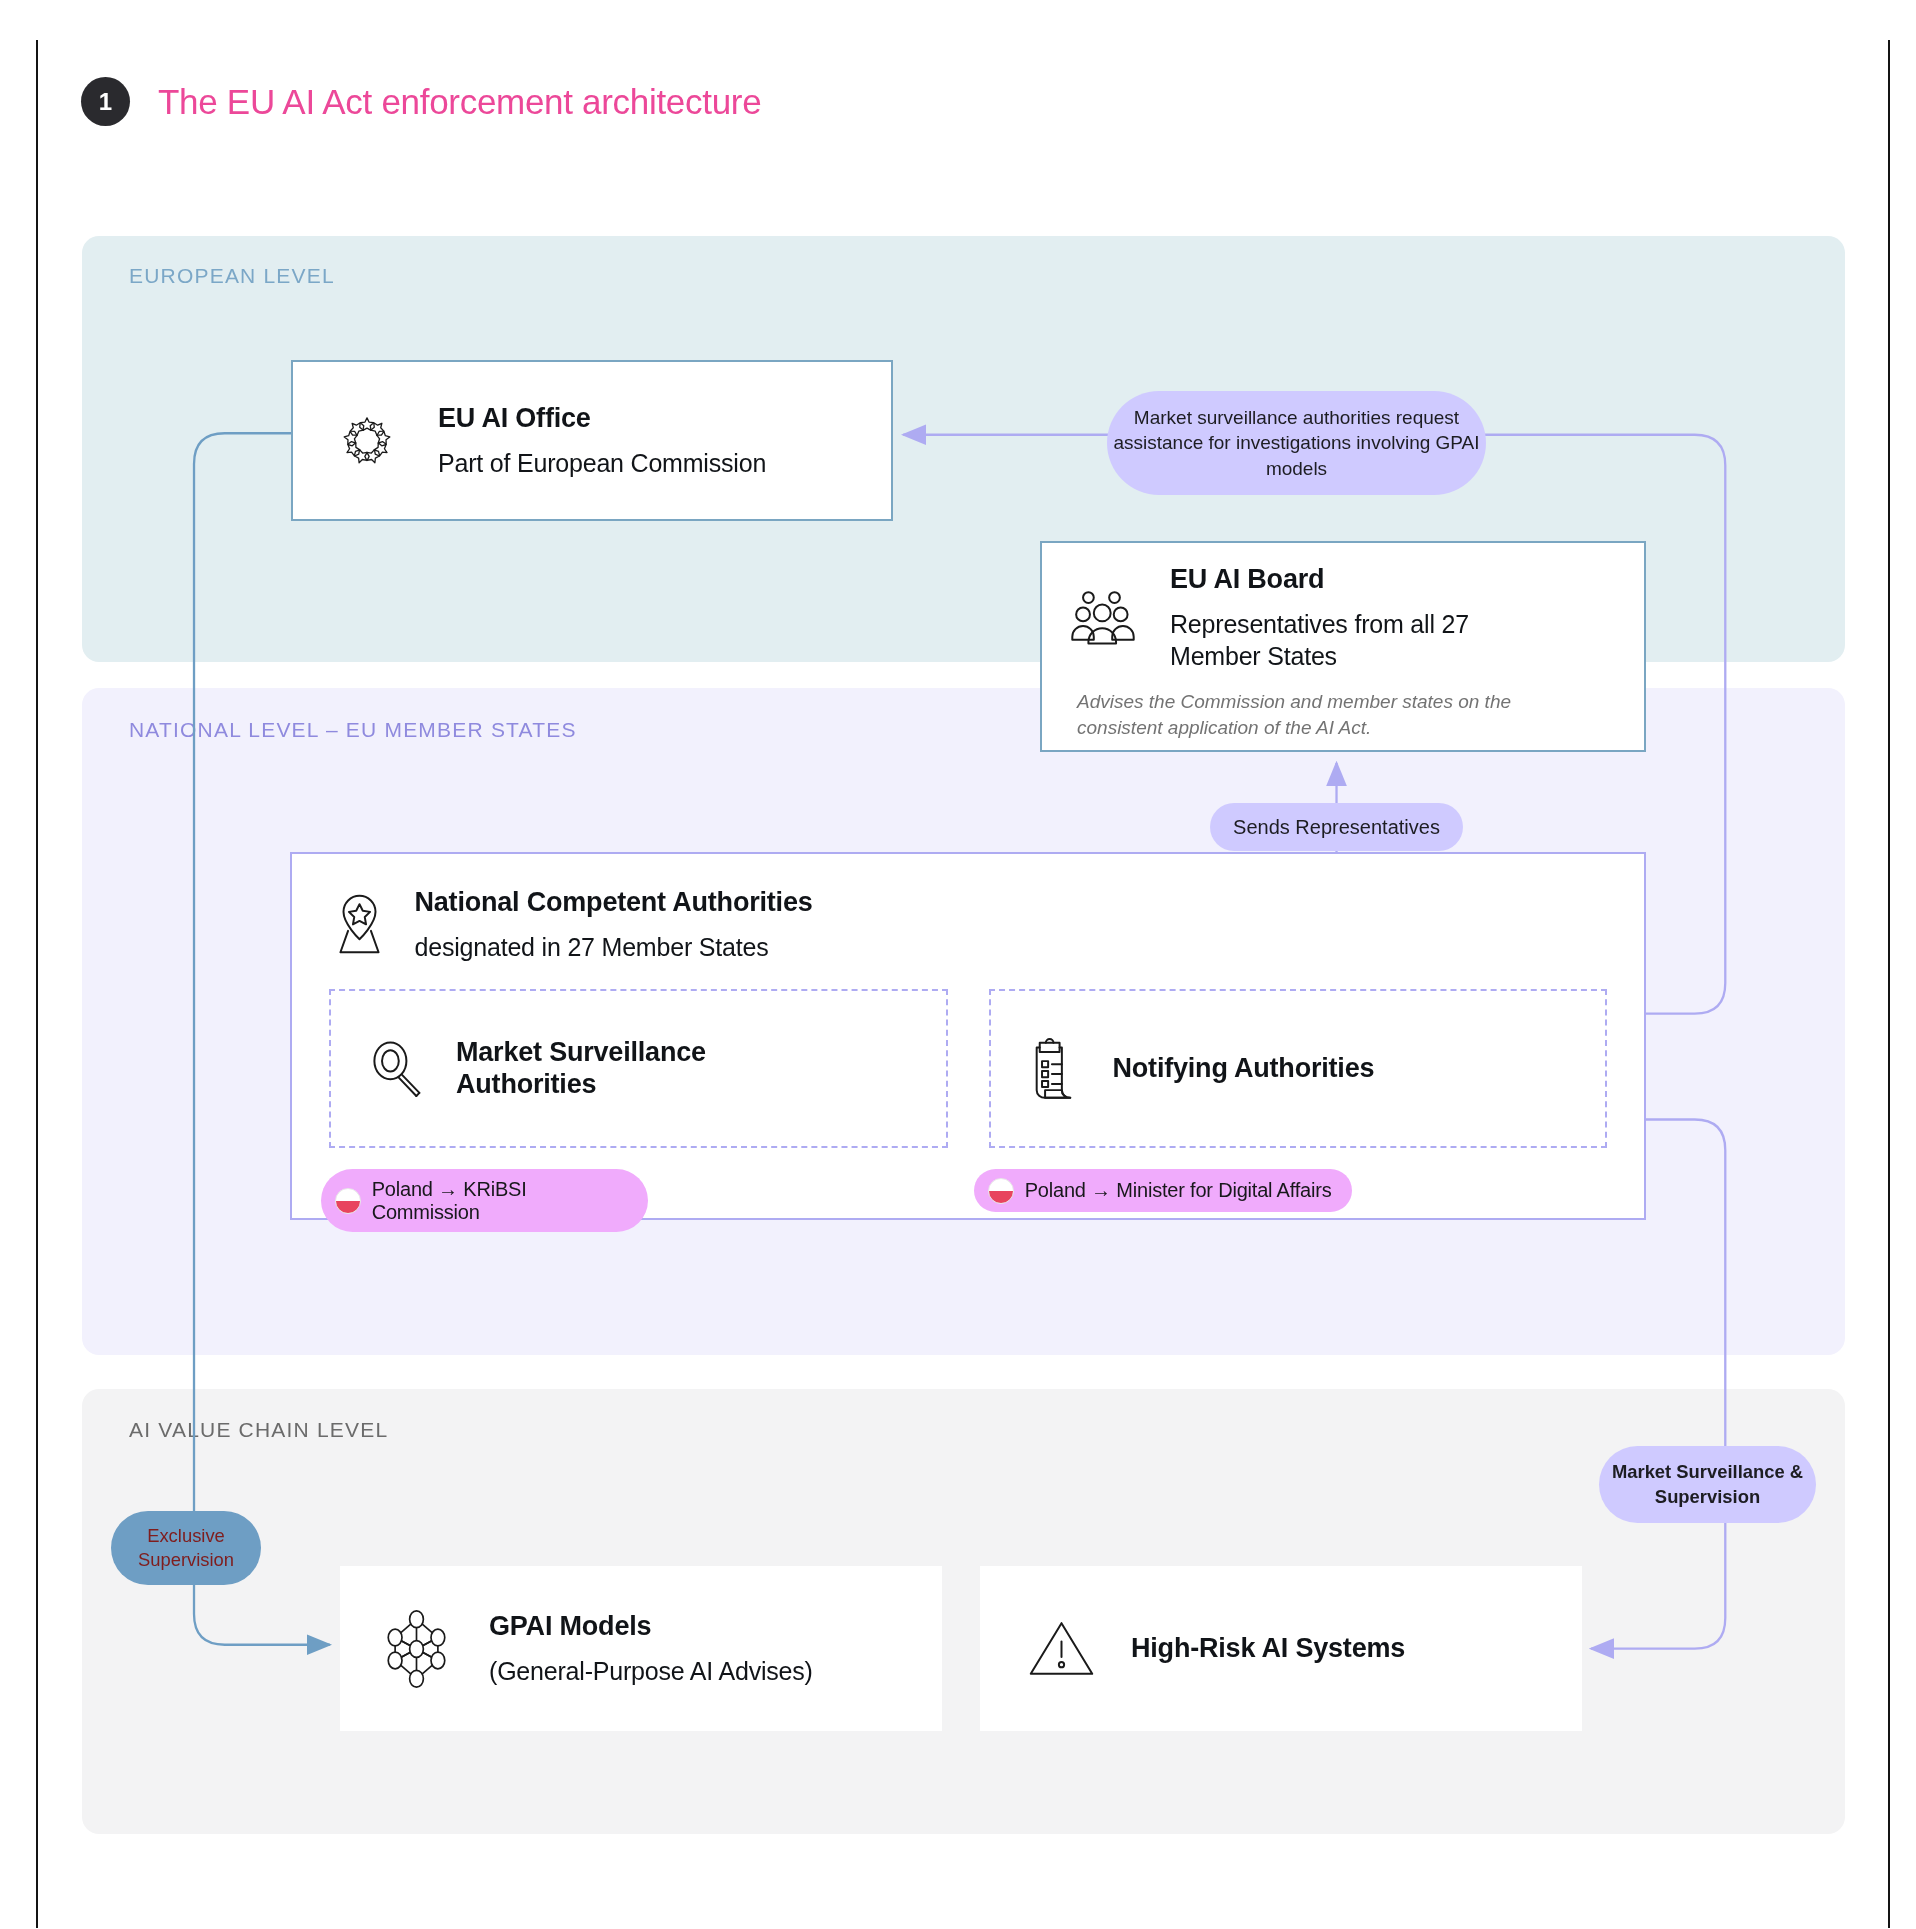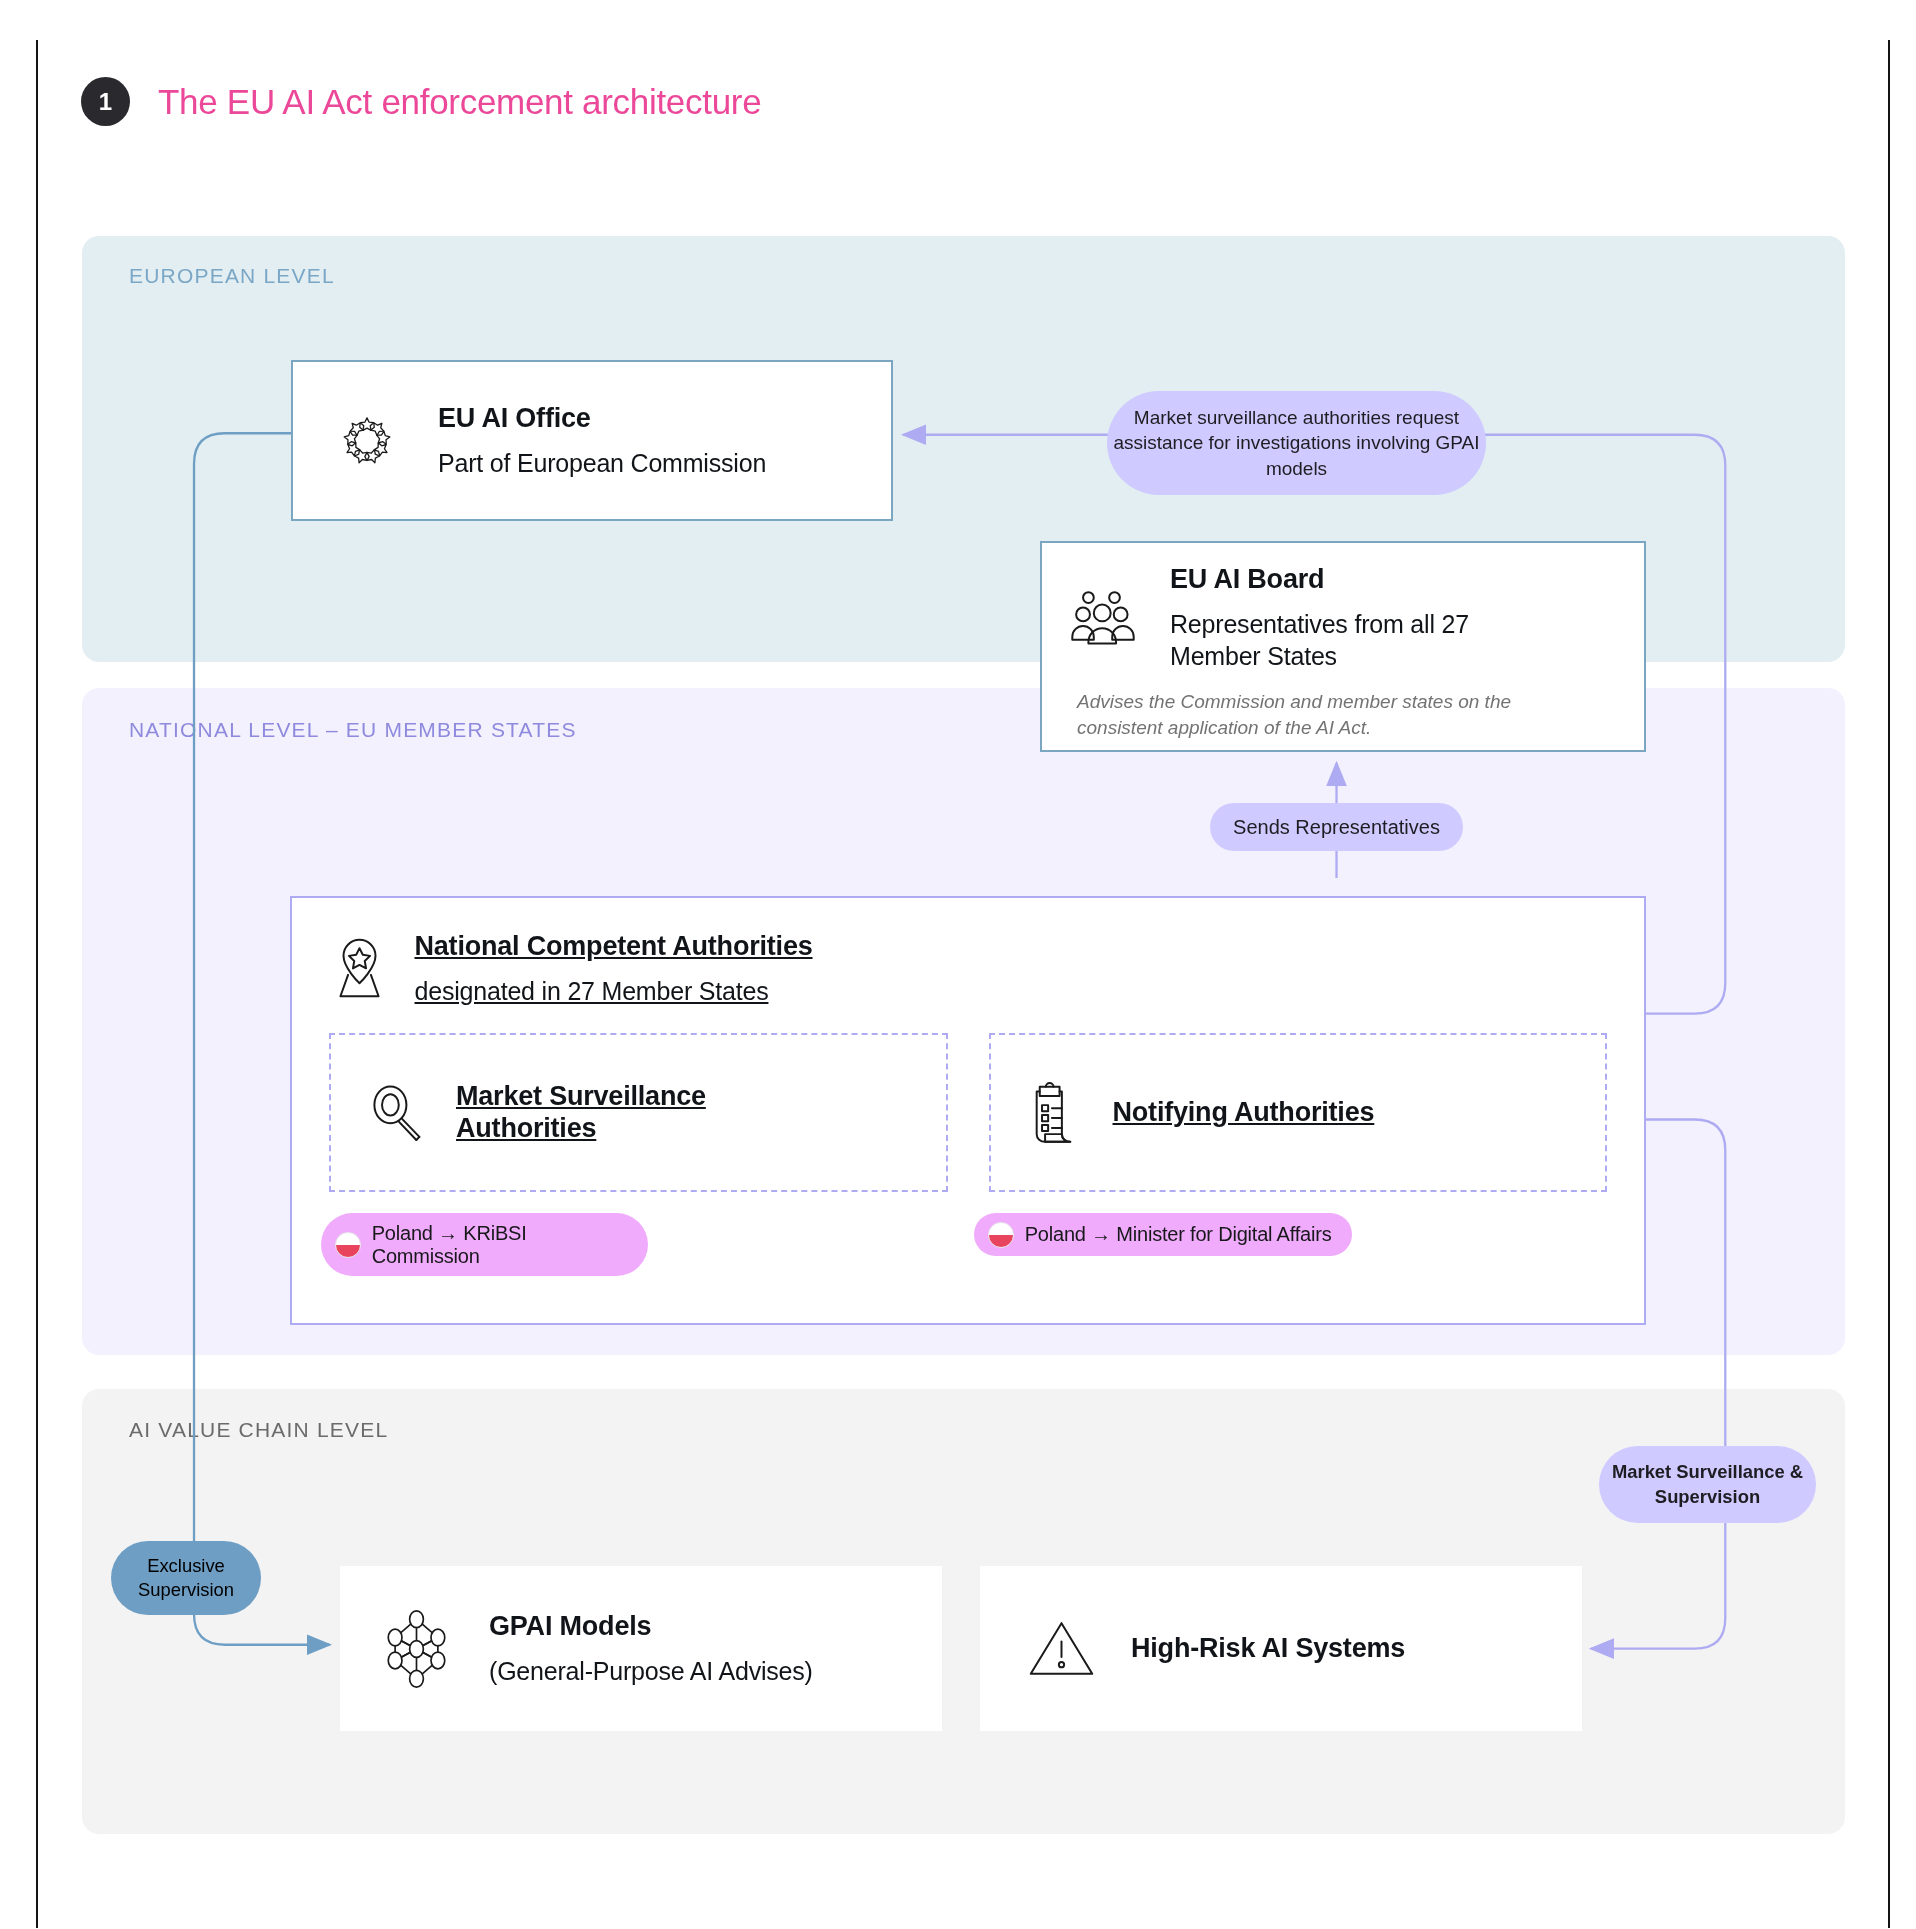--- a/index.html
+++ b/index.html
@@ -52,21 +52,21 @@
   
   #eu-ai-office{ left:291px; top:360px; width:602px; height:161px; }
   #eu-ai-office .card-inner{ padding:0 0 0 37px; height:100%; }
 
   
   #eu-ai-board{ left:1040px; top:541px; width:606px; height:211px; }
   #eu-ai-board .board-pad{ padding:20px 26px 0 28px; }
   #eu-ai-board .card-note{ margin:17px 0 0 35px; width:491px; }
 
   
-  #nca{ left:290px; top:896px; width:1356px; height:429px;text-decoration:underline; }
+  #nca{ left:290px; top:852px; width:1356px; height:368px; }
   #nca .nca-head{ display:flex; align-items:center; gap:24.5px; padding:32px 0 0 37px; }
 
   .sub-row{ display:flex; gap:41px; padding:26px 37px 0 37px; }
   .sub-box{
     flex:1 1 0; height:159px; border:2.3px dashed #aeabf2; background:transparent;
     display:flex; align-items:center; gap:29px; padding-left:35px;
   }
   .sub-box .t1{ font-size:27px; font-weight:bold; line-height:1.2; letter-spacing:-0.2px;}
 
   .tag-row{ display:flex; padding:21.5px 0 0 29px; }
@@ -84,21 +84,21 @@
   #hrisk{ left:980px; top:1566px; width:602px; height:165px; }
   #hrisk .card-inner{ padding-left:46px; height:100%; }
 
   
   .pill{
     position:absolute; border-radius:766px; display:flex;
     align-items:center; justify-content:center; text-align:center;
     line-height:1.32;
   }
   .pill-purple{ background:#cfcaff; color:#1d1d22; }
-  .pill-blue{ background:#6e9ec4; color:#000000;margin-top:30px; }
+  .pill-blue{ background:#6e9ec4; color:#7f1d1d; }
 
   #pill-msa-request{ left:1107px; top:391px; width:379px; height:104px; font-size:19px; }
   #pill-sends-reps{ left:1210px; top:803px; width:253px; height:48px; font-size:20px; }
   #pill-ms-supervision{ left:1599px; top:1446px; width:217px; height:77px; font-size:18.4px;font-weight:bold; }
   #pill-exclusive{ left:111px; top:1511px; width:150px; height:74px; font-size:18.4px; }
 
   
   svg.wires{ position:absolute; left:0; top:0; width:1917px; height:1930px; pointer-events:none; }
 
   .ico{ display:block; }

